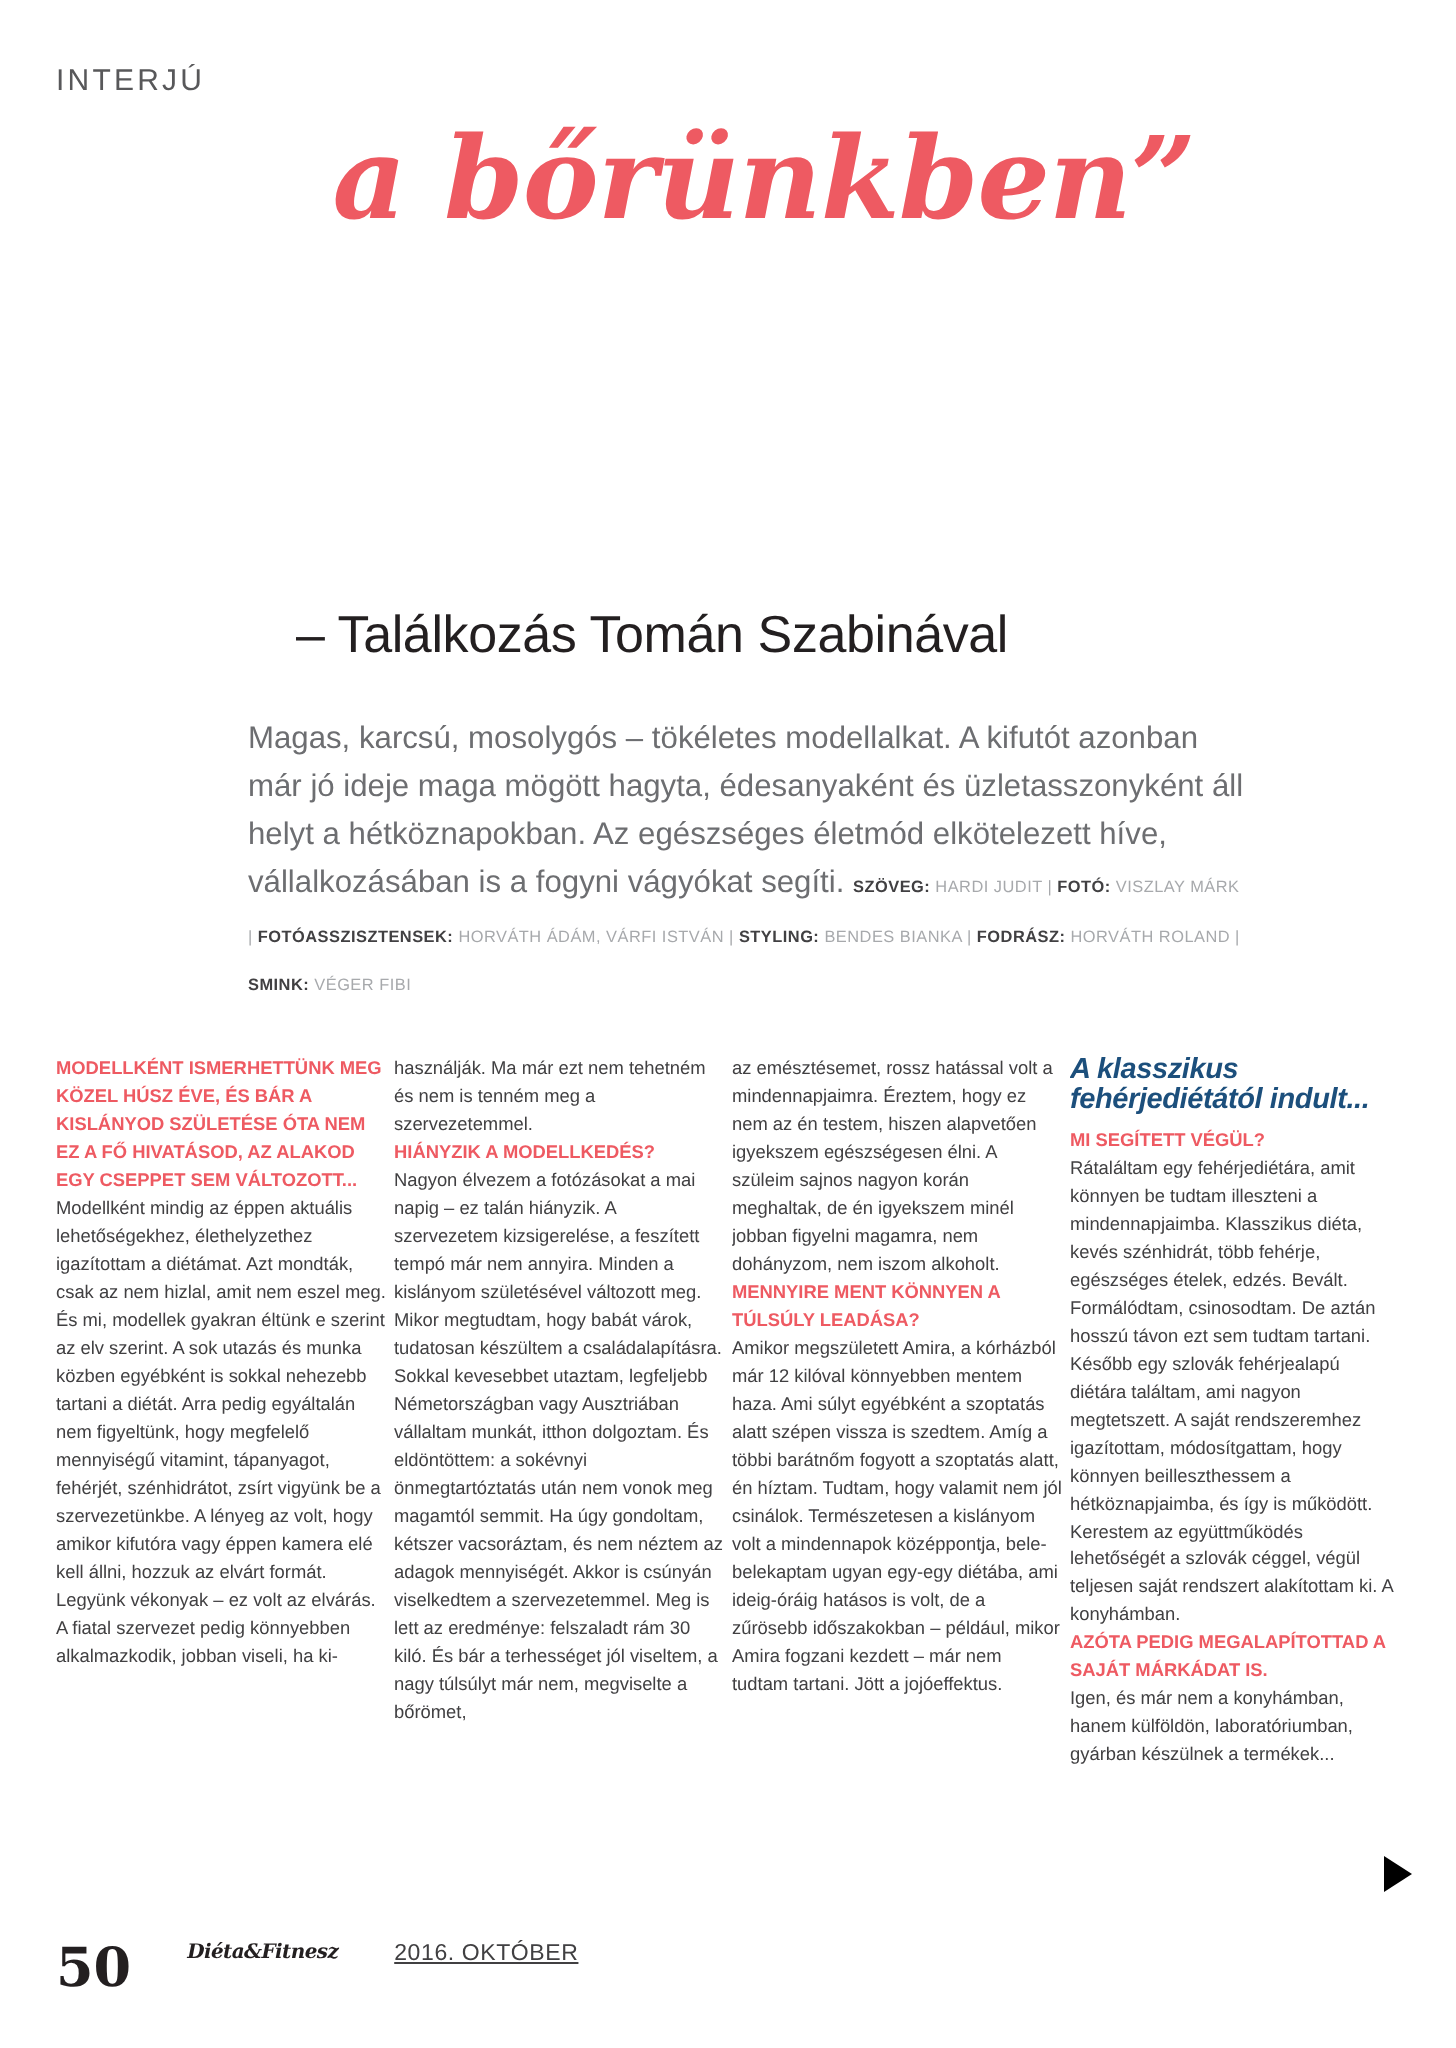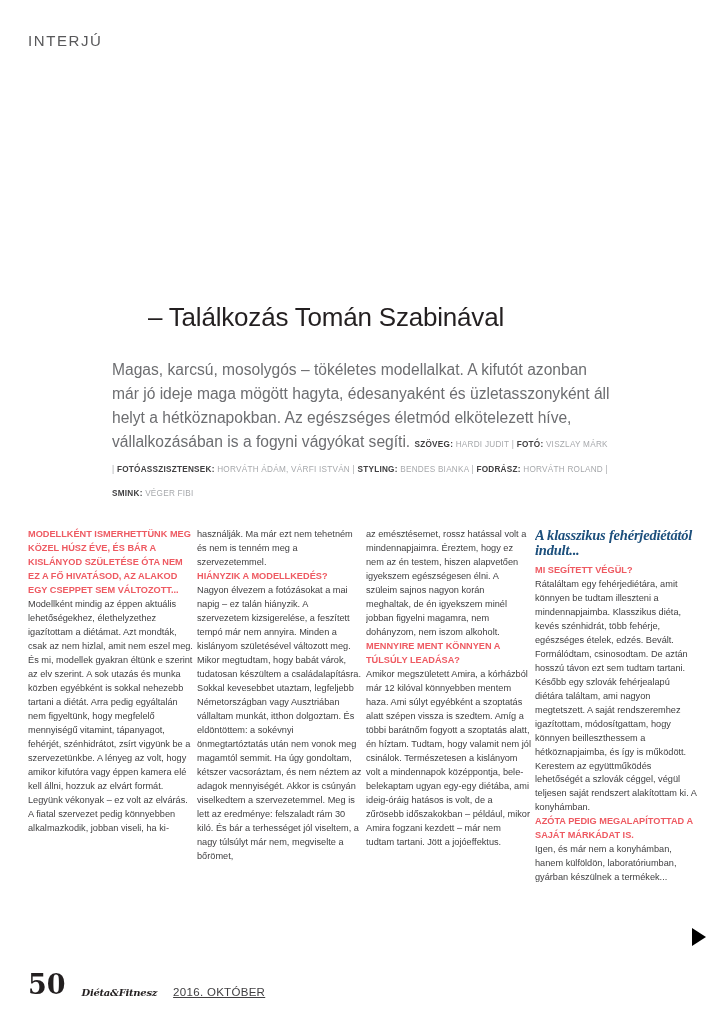--- a/index.html
+++ b/index.html
@@ -63,21 +63,21 @@
     text-align: center;
     font-size: 26px;
     color: #231f20;
     font-weight: 400;
     letter-spacing: -0.2px;
   }
 
   
   .lead {
     position: absolute;
-    left: 112px;
+    left: 124px;
     top: 358px;
     width: 500px;
     font-size: 15.6px;
     line-height: 1.55;
     color: #6d6e71;
     font-weight: 400;
   }
   .lead .credits {
     font-size: 8.2px;
     letter-spacing: 0.25px;
@@ -113,21 +113,21 @@
 
   .q {
     color: #ee5a62;
     font-weight: 700;
     text-transform: uppercase;
     display: block;
   }
 
   
   .pullquote {
-    font-family: Liberation Serif, serif;
+    font-family: Liberation Sans, sans-serif;
     font-style: italic;
     font-weight: 700;
     color: #1c4f7c;
     font-size: 14.5px;
     line-height: 1.06;
     margin-bottom: 5px;
     letter-spacing: -0.2px;
   }
 
   
@@ -141,22 +141,22 @@
     border-bottom: 9px solid transparent;
     border-left: 14px solid #000000;
   }
 
   
   .footer {
     position: absolute;
     left: 28px;
     bottom: 26px;
     display: flex;
-    align-items: flex-end;
-    gap: 16px;
+    align-items: flex-start;
+    gap: 28px;
   }
   .folio {
     font-family: "DejaVu Serif", "Liberation Serif", serif;
     font-weight: 700;
     font-size: 27px;
     color: #231f20;
     line-height: 1;
   }
   .mag-name {
     font-family: "DejaVu Serif", "Liberation Serif", serif;
@@ -174,20 +174,21 @@
   }
 </style>
 </head>
 <body>
 
 <div class="page">
 
   <div class="kicker">INTERJÚ</div>
 
   <div class="headline">
+    <span class="hl-line hl-3">a bőrünkben”</span>
   </div>
 
   <div class="subtitle">– Találkozás Tomán Szabinával</div>
 
   <div class="lead">
     <span>Magas, karcsú, mosolygós – tökéletes modellalkat. A kifutót azonban már jó ideje maga mögött hagyta, édesanyaként és üzletasszonyként áll helyt a hétköznapokban. Az egészséges életmód elkötelezett híve, vállalkozásában is a fogyni vágyókat segíti.</span>
     <span class="credits"><b>SZÖVEG:</b> <span>HARDI JUDIT</span> | <b>FOTÓ:</b> <span>VISZLAY MÁRK</span> | <b>FOTÓASSZISZTENSEK:</b> <span>HORVÁTH ÁDÁM, VÁRFI ISTVÁN</span> | <b>STYLING:</b> <span>BENDES BIANKA</span> | <b>FODRÁSZ:</b> <span>HORVÁTH ROLAND</span> | <b>SMINK:</b> <span>VÉGER FIBI</span></span>
   </div>
 
   <div class="columns">

